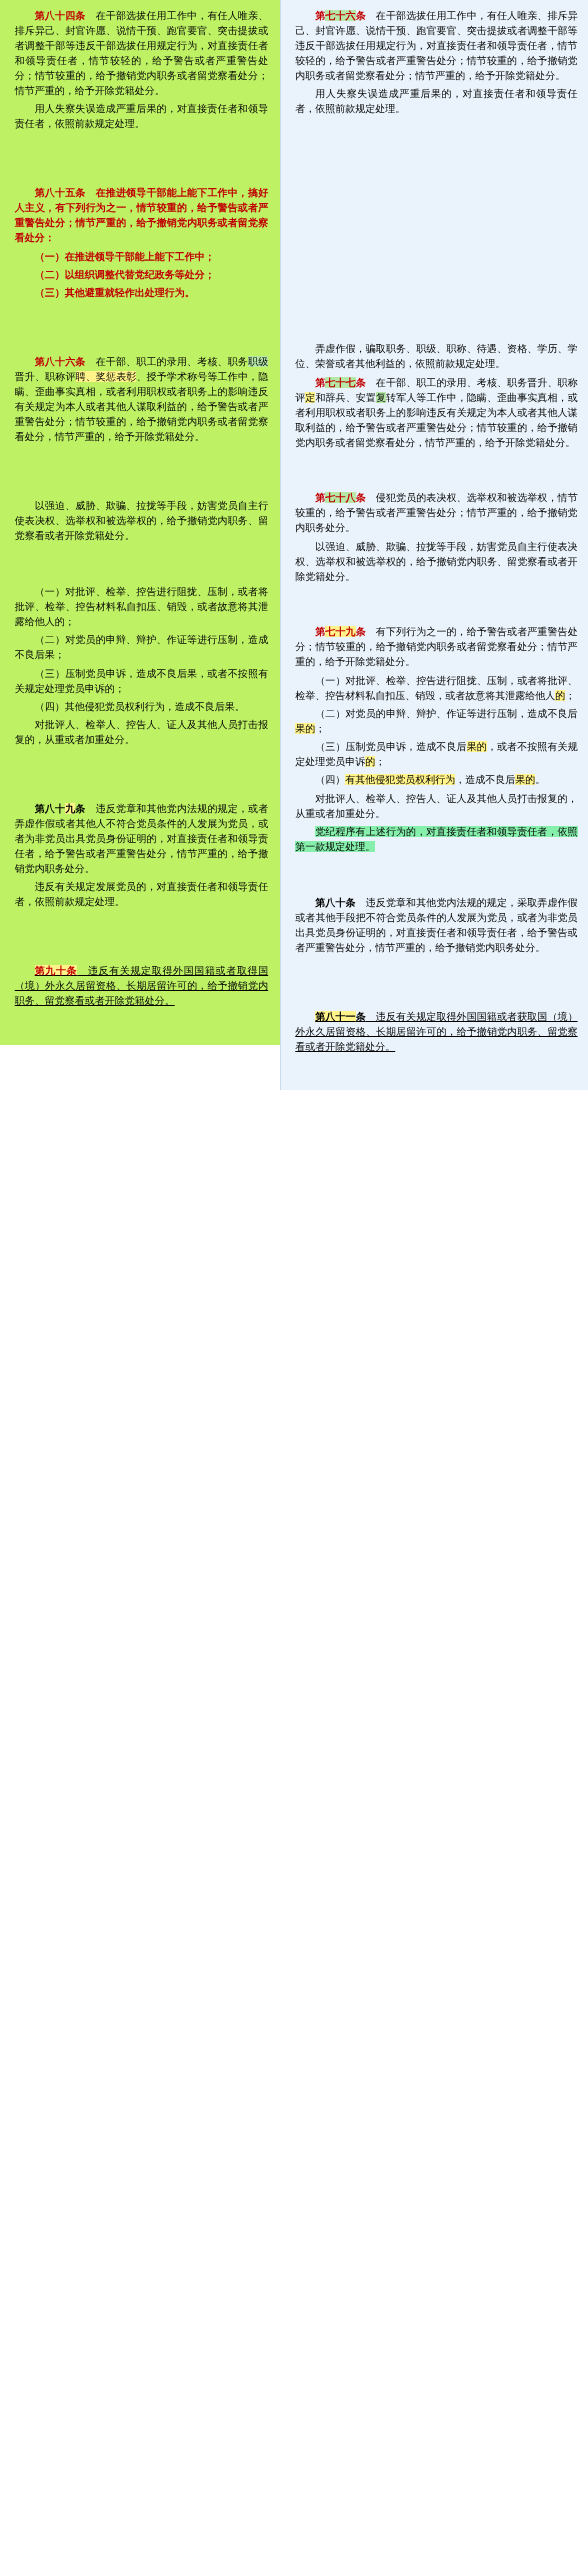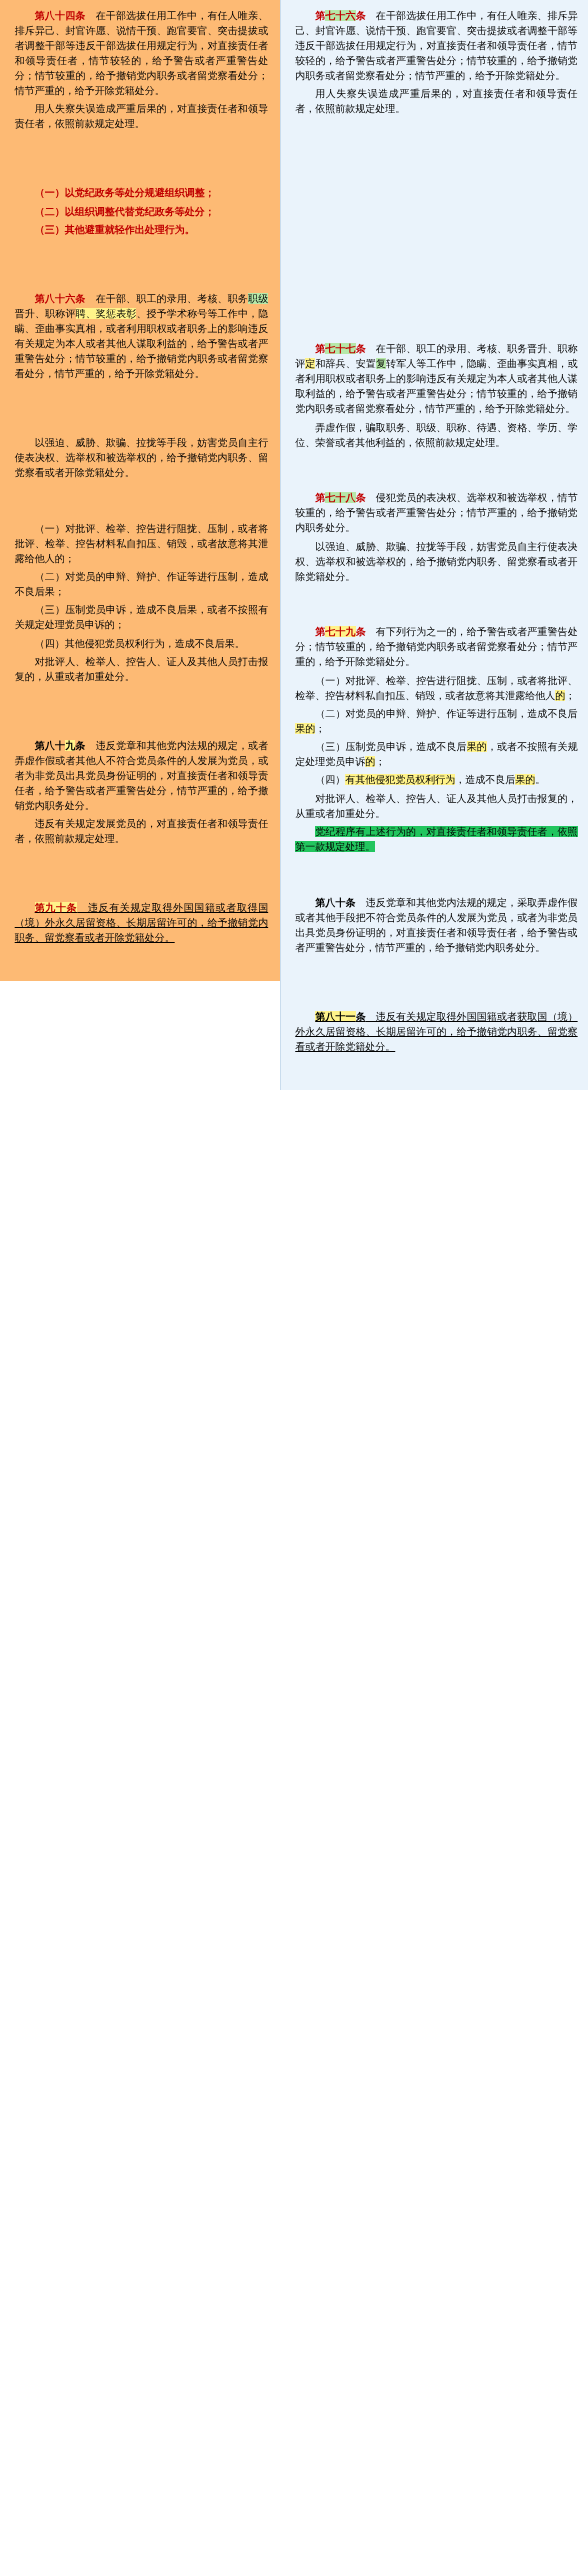--- a/index.html
+++ b/index.html
@@ -22,21 +22,21 @@
     display: flex;
     width: 589px;
     align-items: flex-start;
   }
   .col {
     box-sizing: border-box;
     padding: 8.2px 11.4px 33px 14.7px;
   }
   .col-left {
     width: 298px;
-    background: #fdba74;
+    background: #bef264;
   }
   .col-right {
     width: 330px;
     background: #eaf3fb;
     border-left: 0.8px solid #c9dced;
   }
   .art {
     margin: 0 0 21px 0;
   }
   .art:last-child { margin-bottom: 0; text-decoration: underline; }
@@ -58,21 +58,21 @@
     color: #000000;
     font-weight: bold;
   }
   .hl-yellow {
     background: #fff38a;
   }
   .hl-green {
     background: #b6e8a8;
   }
   .hl-block {
-    background: #22c55e;
+    background: #86efac;
     display: inline;
   }
   .spacer-24 { height: 19.6px; }
   .spacer-40 { height: 33px; }
   .spacer-250 { height: 204px; }
 </style>
 </head>
 <body>
 
 <div id="page">
@@ -81,21 +81,22 @@
     <div class="col col-left">
 
       <div class="art">
         <p class="p"><span class="art-no">第八十四条</span>　在干部选拔任用工作中，有任人唯亲、排斥异己、封官许愿、说情干预、跑官要官、突击提拔或者调整干部等违反干部选拔任用规定行为，对直接责任者和领导责任者，情节较轻的，给予警告或者严重警告处分；情节较重的，给予撤销党内职务或者留党察看处分；情节严重的，给予开除党籍处分。</p>
         <p class="p">用人失察失误造成严重后果的，对直接责任者和领导责任者，依照前款规定处理。</p>
       </div>
 
       <div class="spacer-40"></div>
 
       <div class="art">
-        <p class="p art-no">（一）以党纪政务等处分规避组织调整；</p>
+        <p class="p art-no"><span>第八十五条</span>　在推进领导干部能上能下工作中，搞好人主义，有下列行为之一，情节较重的，给予警告或者严重警告处分；情节严重的，给予撤销党内职务或者留党察看处分：</p>
+        <p class="p art-no">（一）在推进领导干部能上能下工作中；</p>
         <p class="p art-no">（二）以组织调整代替党纪政务等处分；</p>
         <p class="p art-no">（三）其他避重就轻作出处理行为。</p>
       </div>
 
       <div class="spacer-40"></div>
 
       <div class="art">
         <p class="p"><span class="art-no">第八十六条</span>　在干部、职工的录用、考核、职务<span class="hl-green">职级</span>晋升、职称评<span class="hl-yellow">聘、奖惩表彰</span>、授予学术称号等工作中，隐瞒、歪曲事实真相，或者利用职权或者职务上的影响违反有关规定为本人或者其他人谋取利益的，给予警告或者严重警告处分；情节较重的，给予撤销党内职务或者留党察看处分，情节严重的，给予开除党籍处分。</p>
       </div>
 
@@ -133,22 +134,22 @@
     <div class="col col-right">
 
       <div class="art">
         <p class="p"><span class="art-no">第<span class="hl-green">七十六</span>条</span>　在干部选拔任用工作中，有任人唯亲、排斥异己、封官许愿、说情干预、跑官要官、突击提拔或者调整干部等违反干部选拔任用规定行为，对直接责任者和领导责任者，情节较轻的，给予警告或者严重警告处分；情节较重的，给予撤销党内职务或者留党察看处分；情节严重的，给予开除党籍处分。</p>
         <p class="p">用人失察失误造成严重后果的，对直接责任者和领导责任者，依照前款规定处理。</p>
       </div>
 
       <div class="spacer-250"></div>
 
       <div class="art">
+        <p class="p">弄虚作假，骗取职务、职级、职称、待遇、资格、学历、学位、荣誉或者其他利益的，依照前款规定处理。</p>
         <p class="p"><span class="art-no">第<span class="hl-green">七十七</span>条</span>　在干部、职工的录用、考核、职务晋升、职称评<span class="hl-yellow">定</span>和辞兵、安置<span class="hl-green">复</span>转军人等工作中，隐瞒、歪曲事实真相，或者利用职权或者职务上的影响违反有关规定为本人或者其他人谋取利益的，给予警告或者严重警告处分；情节较重的，给予撤销党内职务或者留党察看处分，情节严重的，给予开除党籍处分。</p>
-        <p class="p">弄虚作假，骗取职务、职级、职称、待遇、资格、学历、学位、荣誉或者其他利益的，依照前款规定处理。</p>
       </div>
 
       <div class="spacer-24"></div>
 
       <div class="art">
         <p class="p"><span class="art-no">第<span class="hl-green">七十八</span>条</span>　侵犯党员的表决权、选举权和被选举权，情节较重的，给予警告或者严重警告处分；情节严重的，给予撤销党内职务处分。</p>
         <p class="p">以强迫、威胁、欺骗、拉拢等手段，妨害党员自主行使表决权、选举权和被选举权的，给予撤销党内职务、留党察看或者开除党籍处分。</p>
       </div>
 
       <div class="spacer-24"></div>

